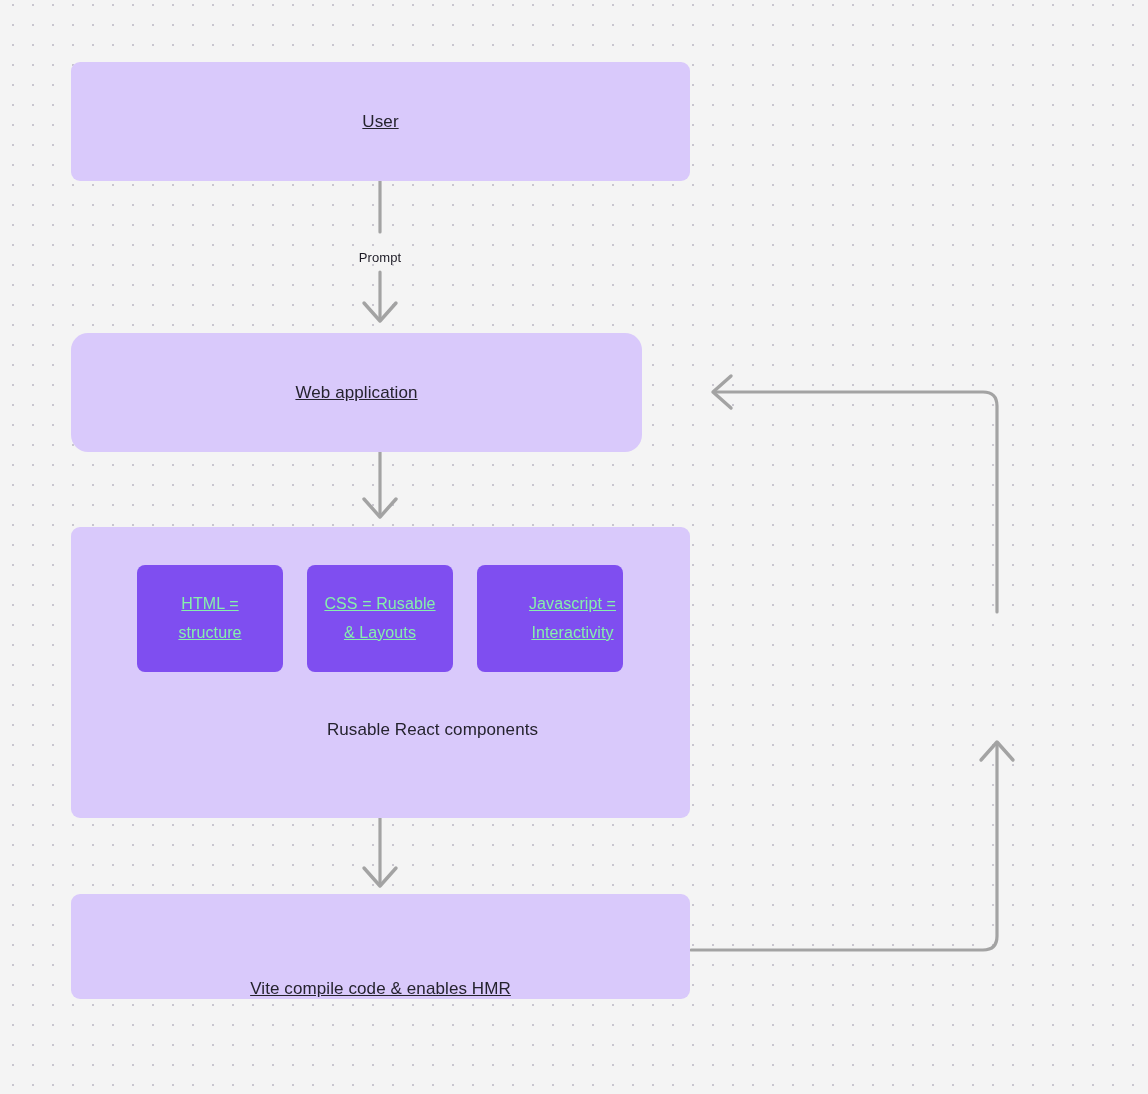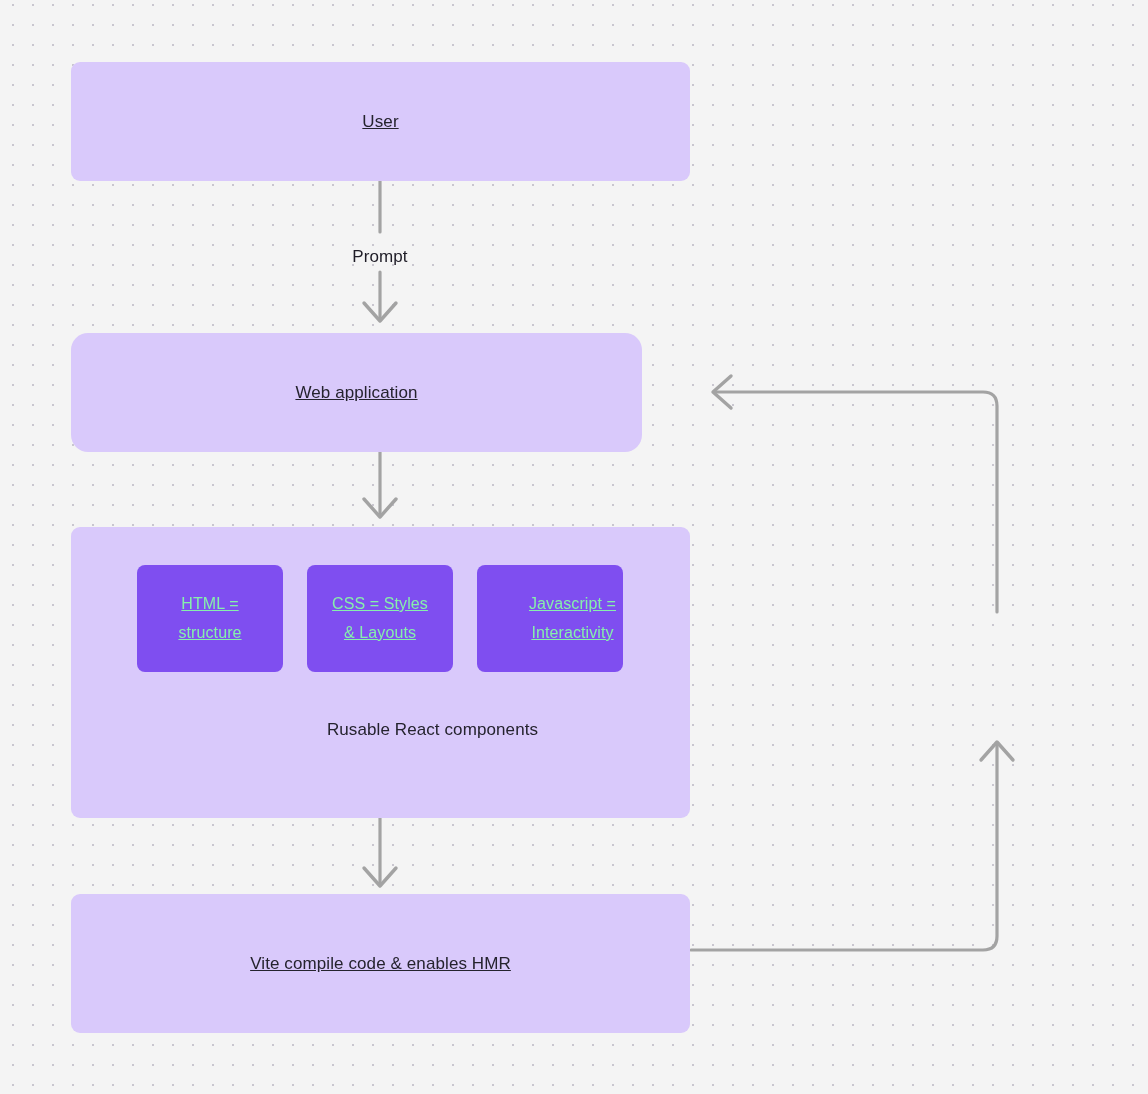--- a/index.html
+++ b/index.html
@@ -55,21 +55,21 @@
     color: #25232e;
     font-size: 17px;
     letter-spacing: 0.1px;
   }
   .edge-label {
     position: absolute;
     display: flex;
     align-items: center;
     justify-content: center;
     color: #1e1c26;
-    font-size: 17px;
+    font-size: 13px;
     letter-spacing: 0.1px;
     white-space: nowrap;
   }
   svg.edges {
     position: absolute;
     left: 0;
     top: 0;
     width: 1148px;
     height: 1094px;
     overflow: visible;
@@ -141,34 +141,34 @@
 
   <div class="node node-violet" style="left:137px; top:565px; width:146px; height:107px;">
     <span>
       <span>HTML =</span><br>
       <span>structure</span>
     </span>
   </div>
 
   <div class="node node-violet" style="left:307px; top:565px; width:146px; height:107px;">
     <span>
-      <span>CSS = Styles</span><br>
+      <span>CSS = Rusable</span><br>
       <span>&amp; Layouts</span>
     </span>
   </div>
 
   <div class="node node-violet" style="left:477px; top:565px; width:146px; height:107px;padding-left:45px;">
     <span>
       <span>Javascript =</span><br>
       <span>Interactivity</span>
     </span>
   </div>
 
   <div class="node-label-inner" style="left:82px; top:716px; width:701px; height:28px;">
     <span>Rusable React components</span>
   </div>
 
-  <div class="node node-lilac" style="left:71px; top:894px; width:619px; height:139px;">
+  <div class="node node-lilac" style="left:71px; top:894px; width:619px; height:105px;align-items:flex-end;">
     <span>Vite compile code &amp; enables HMR</span>
   </div>
 
 
 </div>
 
 </body></html>

